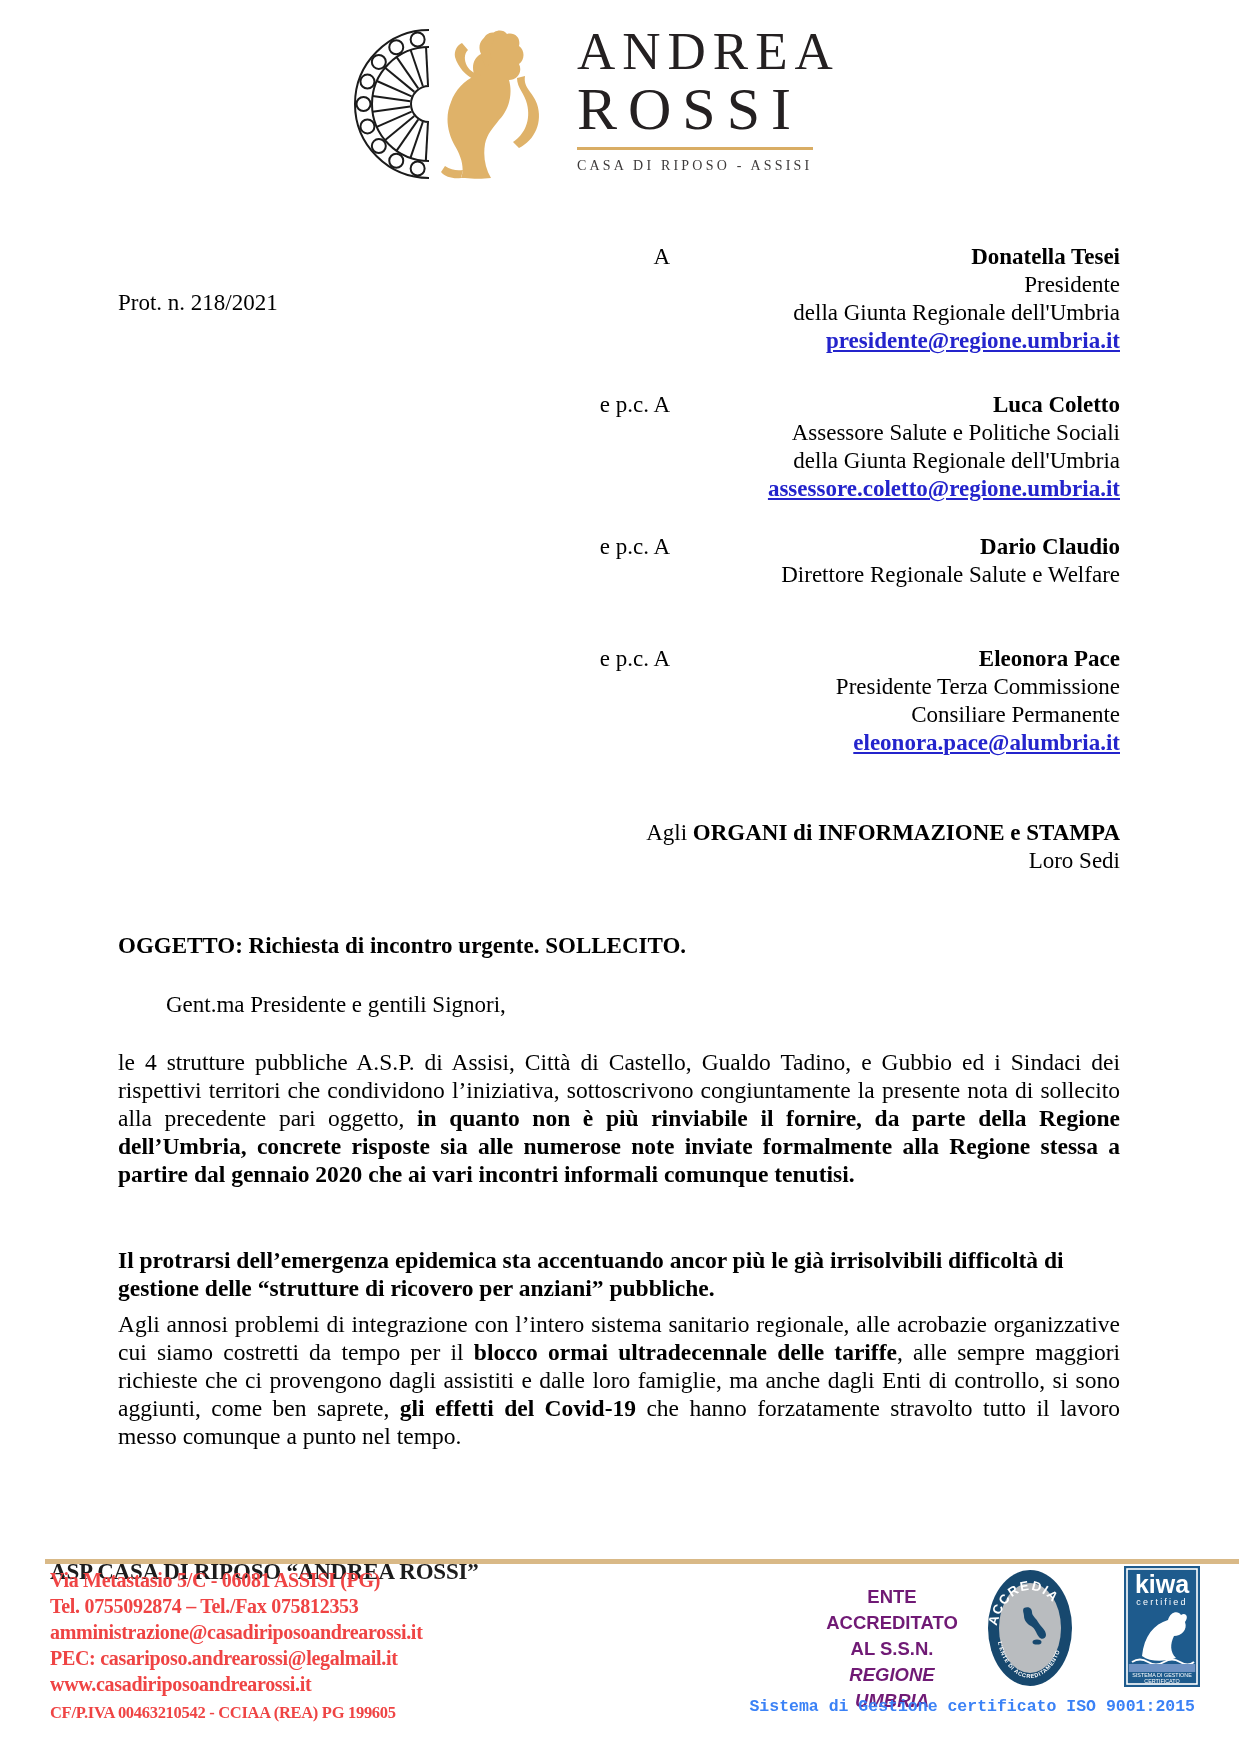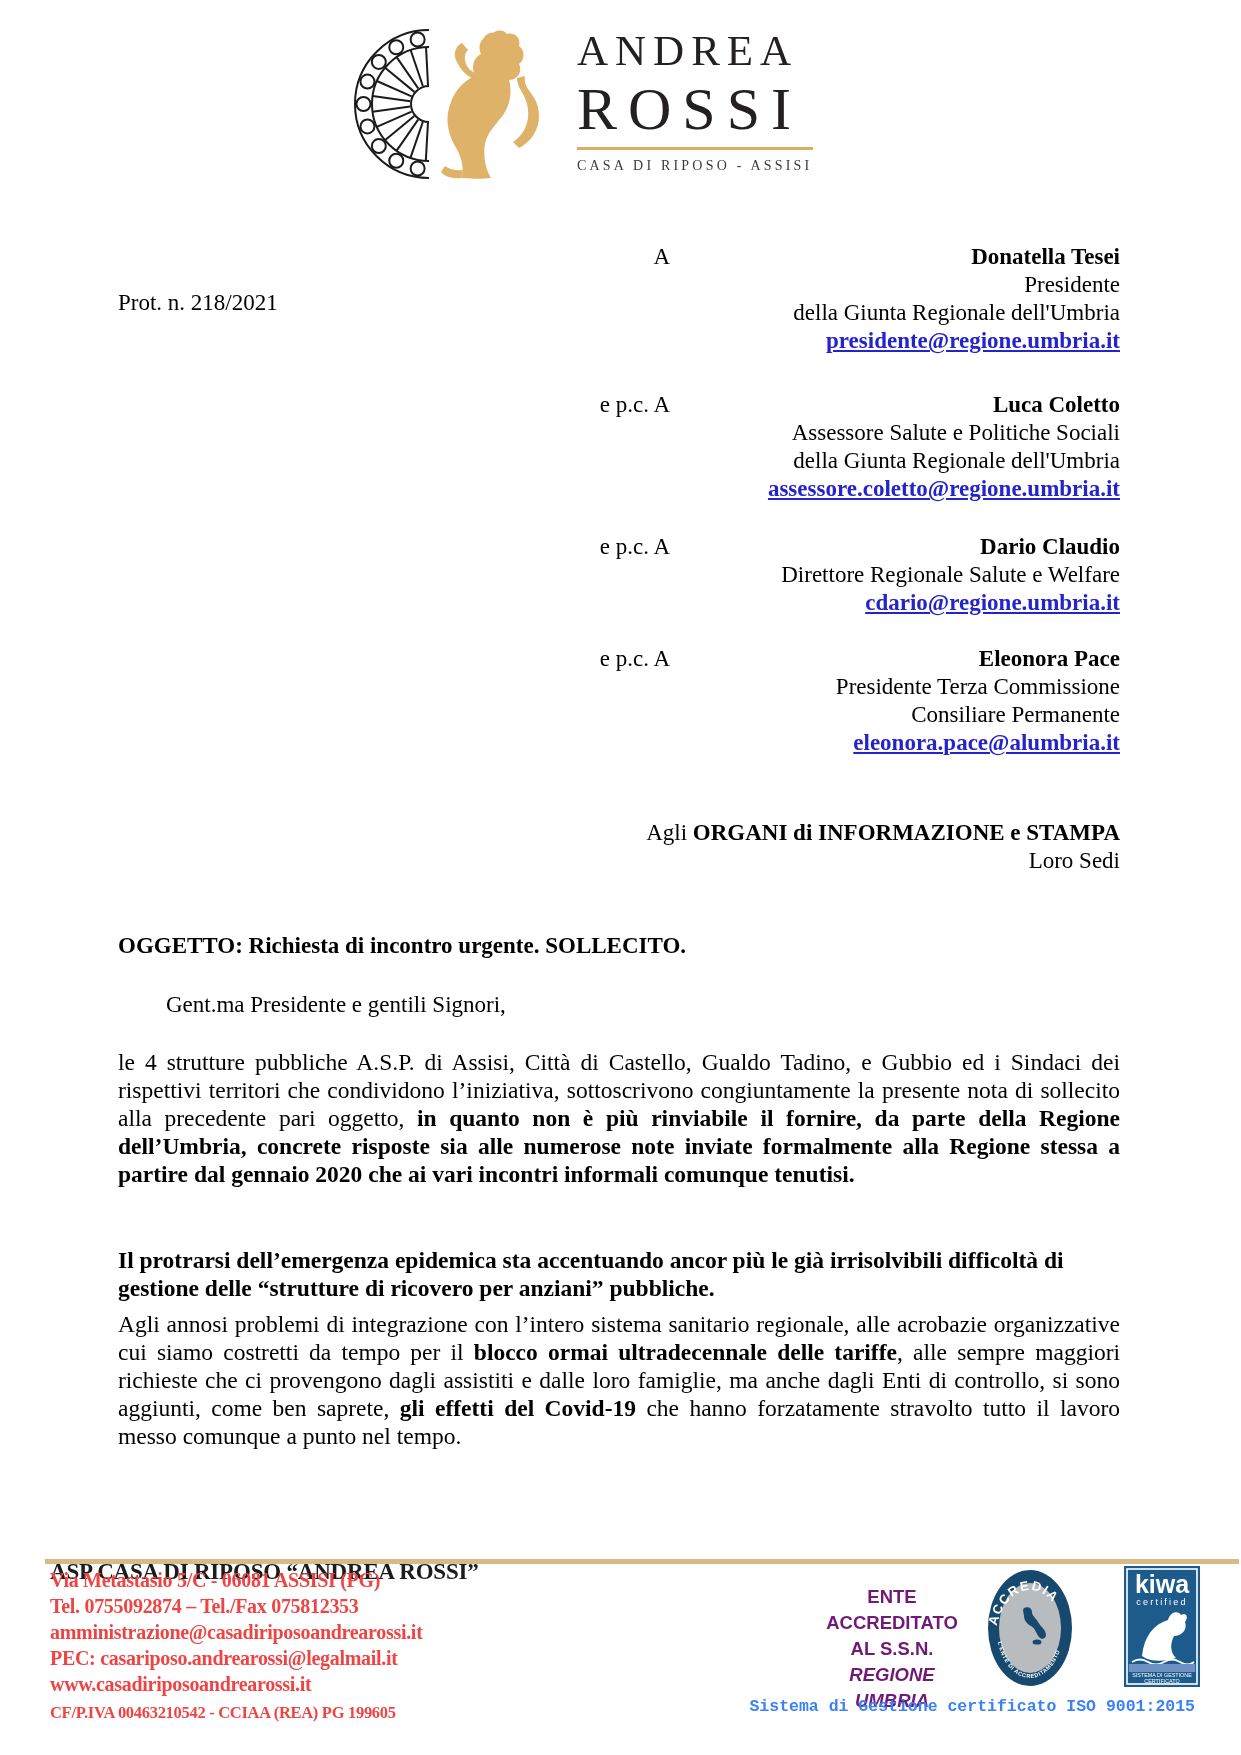--- a/index.html
+++ b/index.html
@@ -9,21 +9,21 @@
     margin:0 auto;
     background:#ffffff;
     font-family:"Liberation Serif", serif;
     color:#000;
     overflow:hidden;
   }
   
   .logo-wrap{position:absolute;left:345px;top:26px;display:flex;align-items:flex-start;}
   .logo-art{width:218px;height:158px;flex:0 0 auto;}
   .wordmark{margin-left:14px;width:200px;text-align:left;color:#242021;}
-  .wm-line1{font-size:43px;letter-spacing:7px;line-height:50px;white-space:nowrap;}
+  .wm-line1{font-size:53px;letter-spacing:7px;line-height:50px;white-space:nowrap;}
   .wm-line2{font-size:60px;letter-spacing:11px;line-height:62px;margin-top:2px;white-space:nowrap;}
   .wm-rule{height:3px;background:#d9ad64;margin-top:7px;width:236px;}
   .wm-tagline{font-size:14px;letter-spacing:3.2px;margin-top:8px;color:#3d3a3a;white-space:nowrap;}
   
   .prot{position:absolute;left:118px;top:243px;font-size:23px;margin-top:47px;}
   .recip{position:absolute;left:0;right:121px;text-align:right;font-size:23px;line-height:28px;}
   .recip .addr-label{position:absolute;left:560px;width:110px;text-align:right;top:0;}
   .recip .rname{font-weight:bold;}
   a.email{color:#2424cc;text-decoration:underline;font-weight:bold;}
   .press{position:absolute;left:0;right:121px;top:819px;text-align:right;font-size:23px;line-height:28px;}
@@ -115,21 +115,20 @@
     <div class="rname">Luca Coletto</div>
     <div>Assessore Salute e Politiche Sociali</div>
     <div>della Giunta Regionale dell'Umbria</div>
     <div><a class="email" href="#">assessore.coletto@regione.umbria.it</a></div>
   </div>
 
   <div class="recip" style="top:533px">
     <span class="addr-label">e p.c. A</span>
     <div class="rname">Dario Claudio</div>
     <div>Direttore Regionale Salute e Welfare</div>
-    <div><a class="email" href="#">cdario@regione.umbria.it</a></div>
   </div>
 
   <div class="recip" style="top:645px">
     <span class="addr-label">e p.c. A</span>
     <div class="rname">Eleonora Pace</div>
     <div>Presidente Terza Commissione</div>
     <div>Consiliare Permanente</div>
     <div><a class="email" href="#">eleonora.pace@alumbria.it</a></div>
   </div>
 

